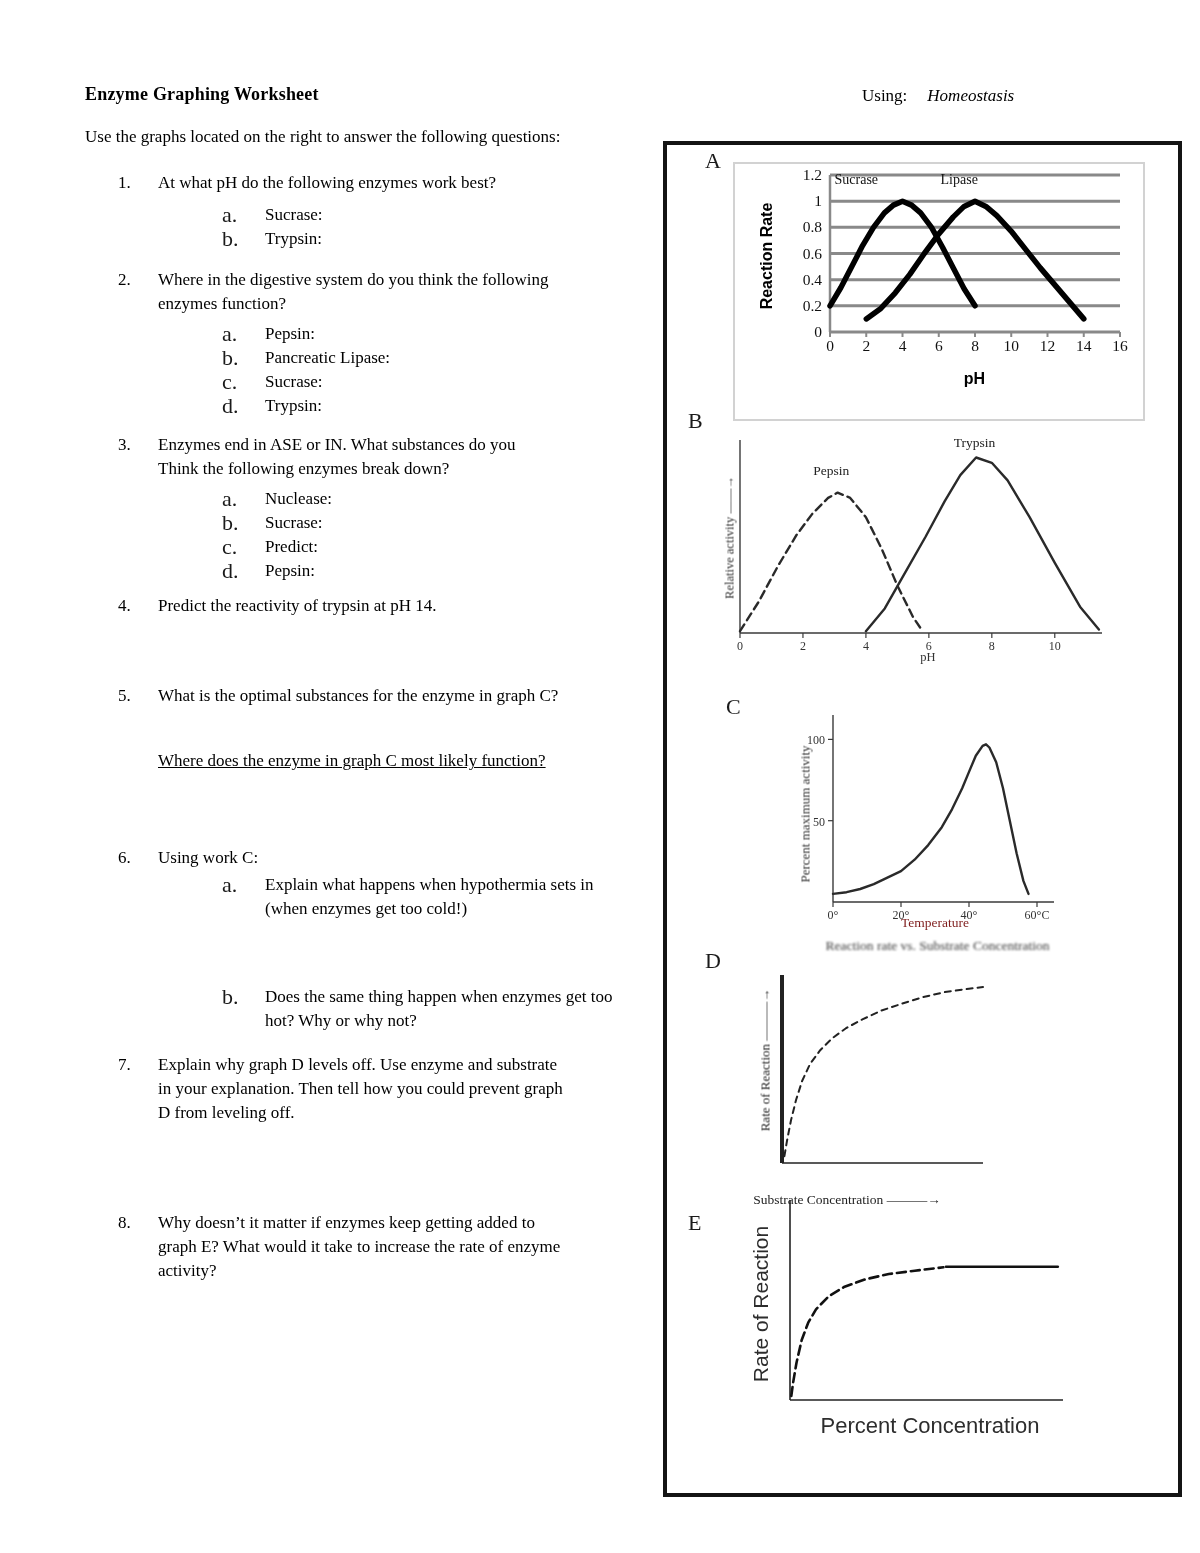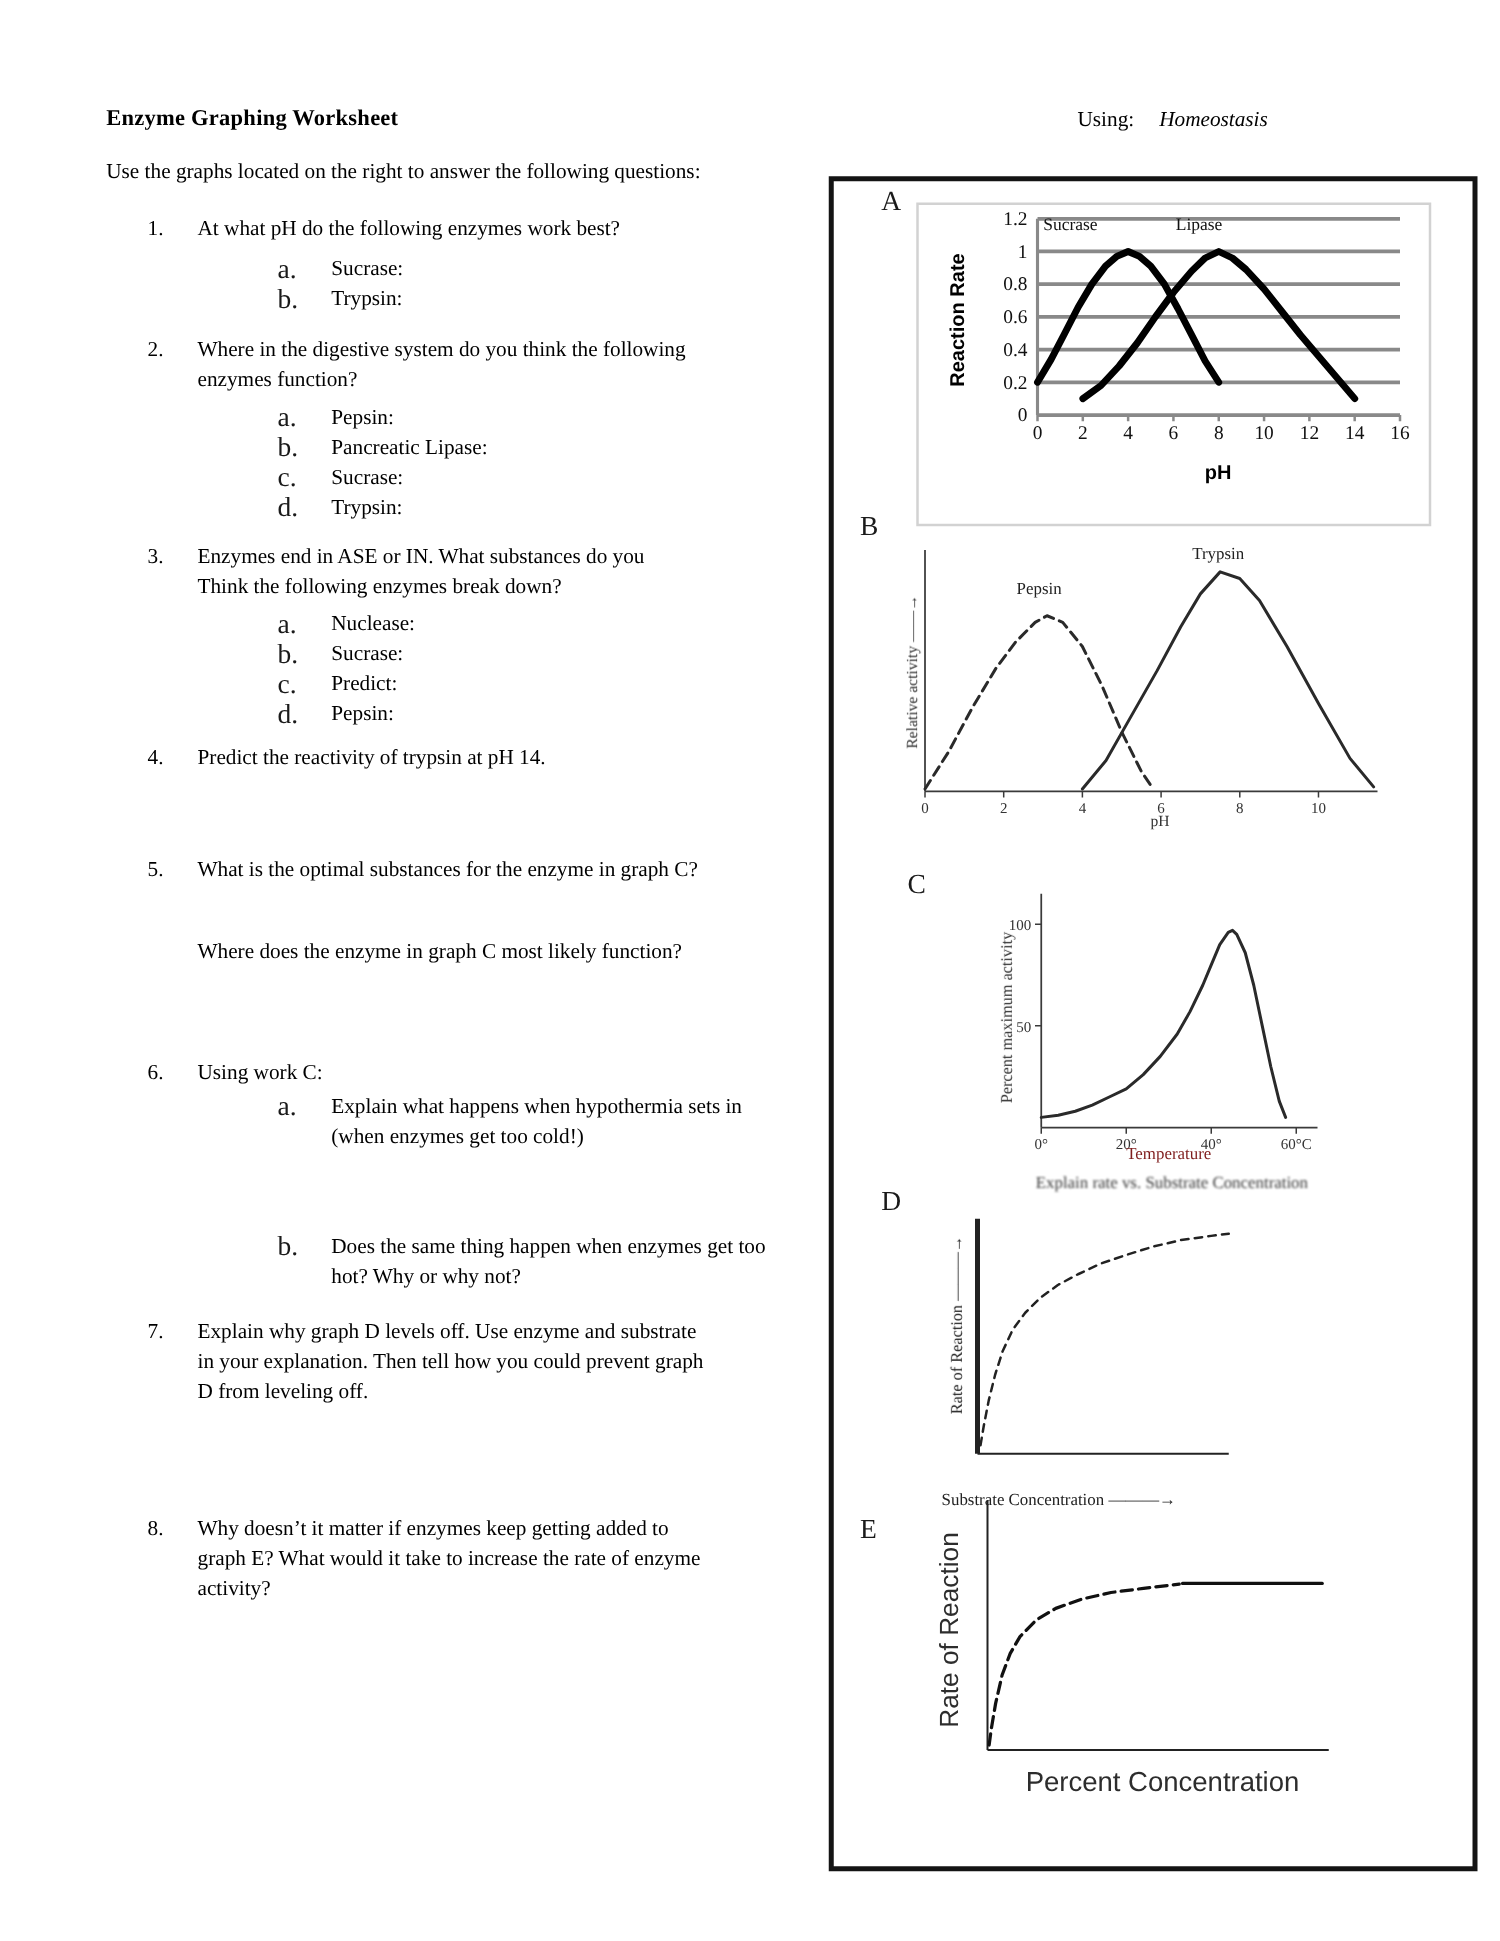--- a/index.html
+++ b/index.html
@@ -10,21 +10,21 @@
   .theme{left:862px;top:86px;font-size:17px;}
   .theme .val{font-style:italic;margin-left:20px;}
   .intro{left:85px;top:127px;font-size:17px;}
   .q{position:absolute;left:118px;width:560px;display:flex;font-size:17px;line-height:24px;}
   .qnum{width:40px;flex:none;}
   .qtext{white-space:pre-line;}
   .subs{margin-top:6px;}
   .sub{display:flex;margin-left:64px;}
   .sub .letter{width:43px;flex:none;}
   .sub .subtext{white-space:pre-line;}
-  .q5extra{left:158px;top:751px;font-size:17px;}
+  .q5extra{left:158px;top:751px;font-size:17px;text-decoration:underline;}
   
   .panel{left:663px;top:141px;width:519px;height:1356px;border:4px solid #141414;box-sizing:border-box;background:#fff;}
   .letter{font-size:22px;font-family:"Liberation Serif",serif;color:#1a1a1a;}
   .chartAbox{left:733px;top:162px;width:412px;height:259px;border:2px solid #d2d2d2;box-sizing:border-box;}
   svg{display:block;}
   .scan{filter:blur(0.45px);}
   .blurmore{filter:blur(0.8px);color:#3a3a3a;}
   
   #chartA text{font:15.5px "Liberation Serif",serif;fill:#111;}
   #chartA .annot{font:14px "Liberation Serif",serif;}
@@ -279,21 +279,21 @@
     <text x="317" y="219" text-anchor="middle" class="tick">60°C</text>
     <line x1="108" y1="120.69565217391305" x2="113" y2="120.69565217391305" class="tickmark"></line>
     <text x="105" y="125.69565217391305" text-anchor="end" class="tick">50</text>
     <line x1="108" y1="39.39130434782609" x2="113" y2="39.39130434782609" class="tickmark"></line>
     <text x="105" y="44.39130434782609" text-anchor="end" class="tick">100</text>
     <polyline points="113.0,193.9 126.6,192.2 140.2,189.0 153.8,184.1 167.4,177.6 181.0,171.1 194.6,159.7 208.2,145.1 221.8,127.2 232.0,109.3 242.2,88.2 249.0,71.9 255.8,55.7 262.6,45.9 266.0,44.3 269.4,47.5 276.2,62.2 283.0,88.2 289.8,120.7 296.6,153.2 303.4,180.9 308.5,193.9" class="curve solid" fill="none"></polyline>
   </svg>
 <div class="abs vlabel c-ylabel scan">Percent maximum activity</div>
 <div class="abs c-xlabel scan">Temperature</div>
 
-<div class="abs d-title blurmore">Explain rate vs. Substrate Concentration</div>
+<div class="abs d-title blurmore">Reaction rate vs. Substrate Concentration</div>
 
 <svg id="chartD" class="abs scan" style="left:700px;top:955px" width="420" height="245">
     <line x1="82" y1="20" x2="82" y2="208" class="axis axis-left"></line>
     <line x1="82" y1="208" x2="283" y2="208" class="axis axis-bottom"></line>
     <polyline points="84.4,201.2 87.0,185.8 91.0,165.3 96.1,144.8 102.1,126.0 110.1,108.9 120.2,95.2 132.3,83.2 146.3,73.0 162.4,64.4 180.5,55.9 200.6,49.1 222.7,42.2 244.8,37.1 268.9,33.7 283.0,32.0" class="curve dashed" fill="none"></polyline>
   </svg>
 <div class="abs vlabel d-ylabel scan">Rate of Reaction ———→</div>
 <div class="abs d-xlabel scan">Substrate Concentration ———→</div>
 
 <svg id="chartE" class="abs" style="left:730px;top:1195px" width="430" height="250">

